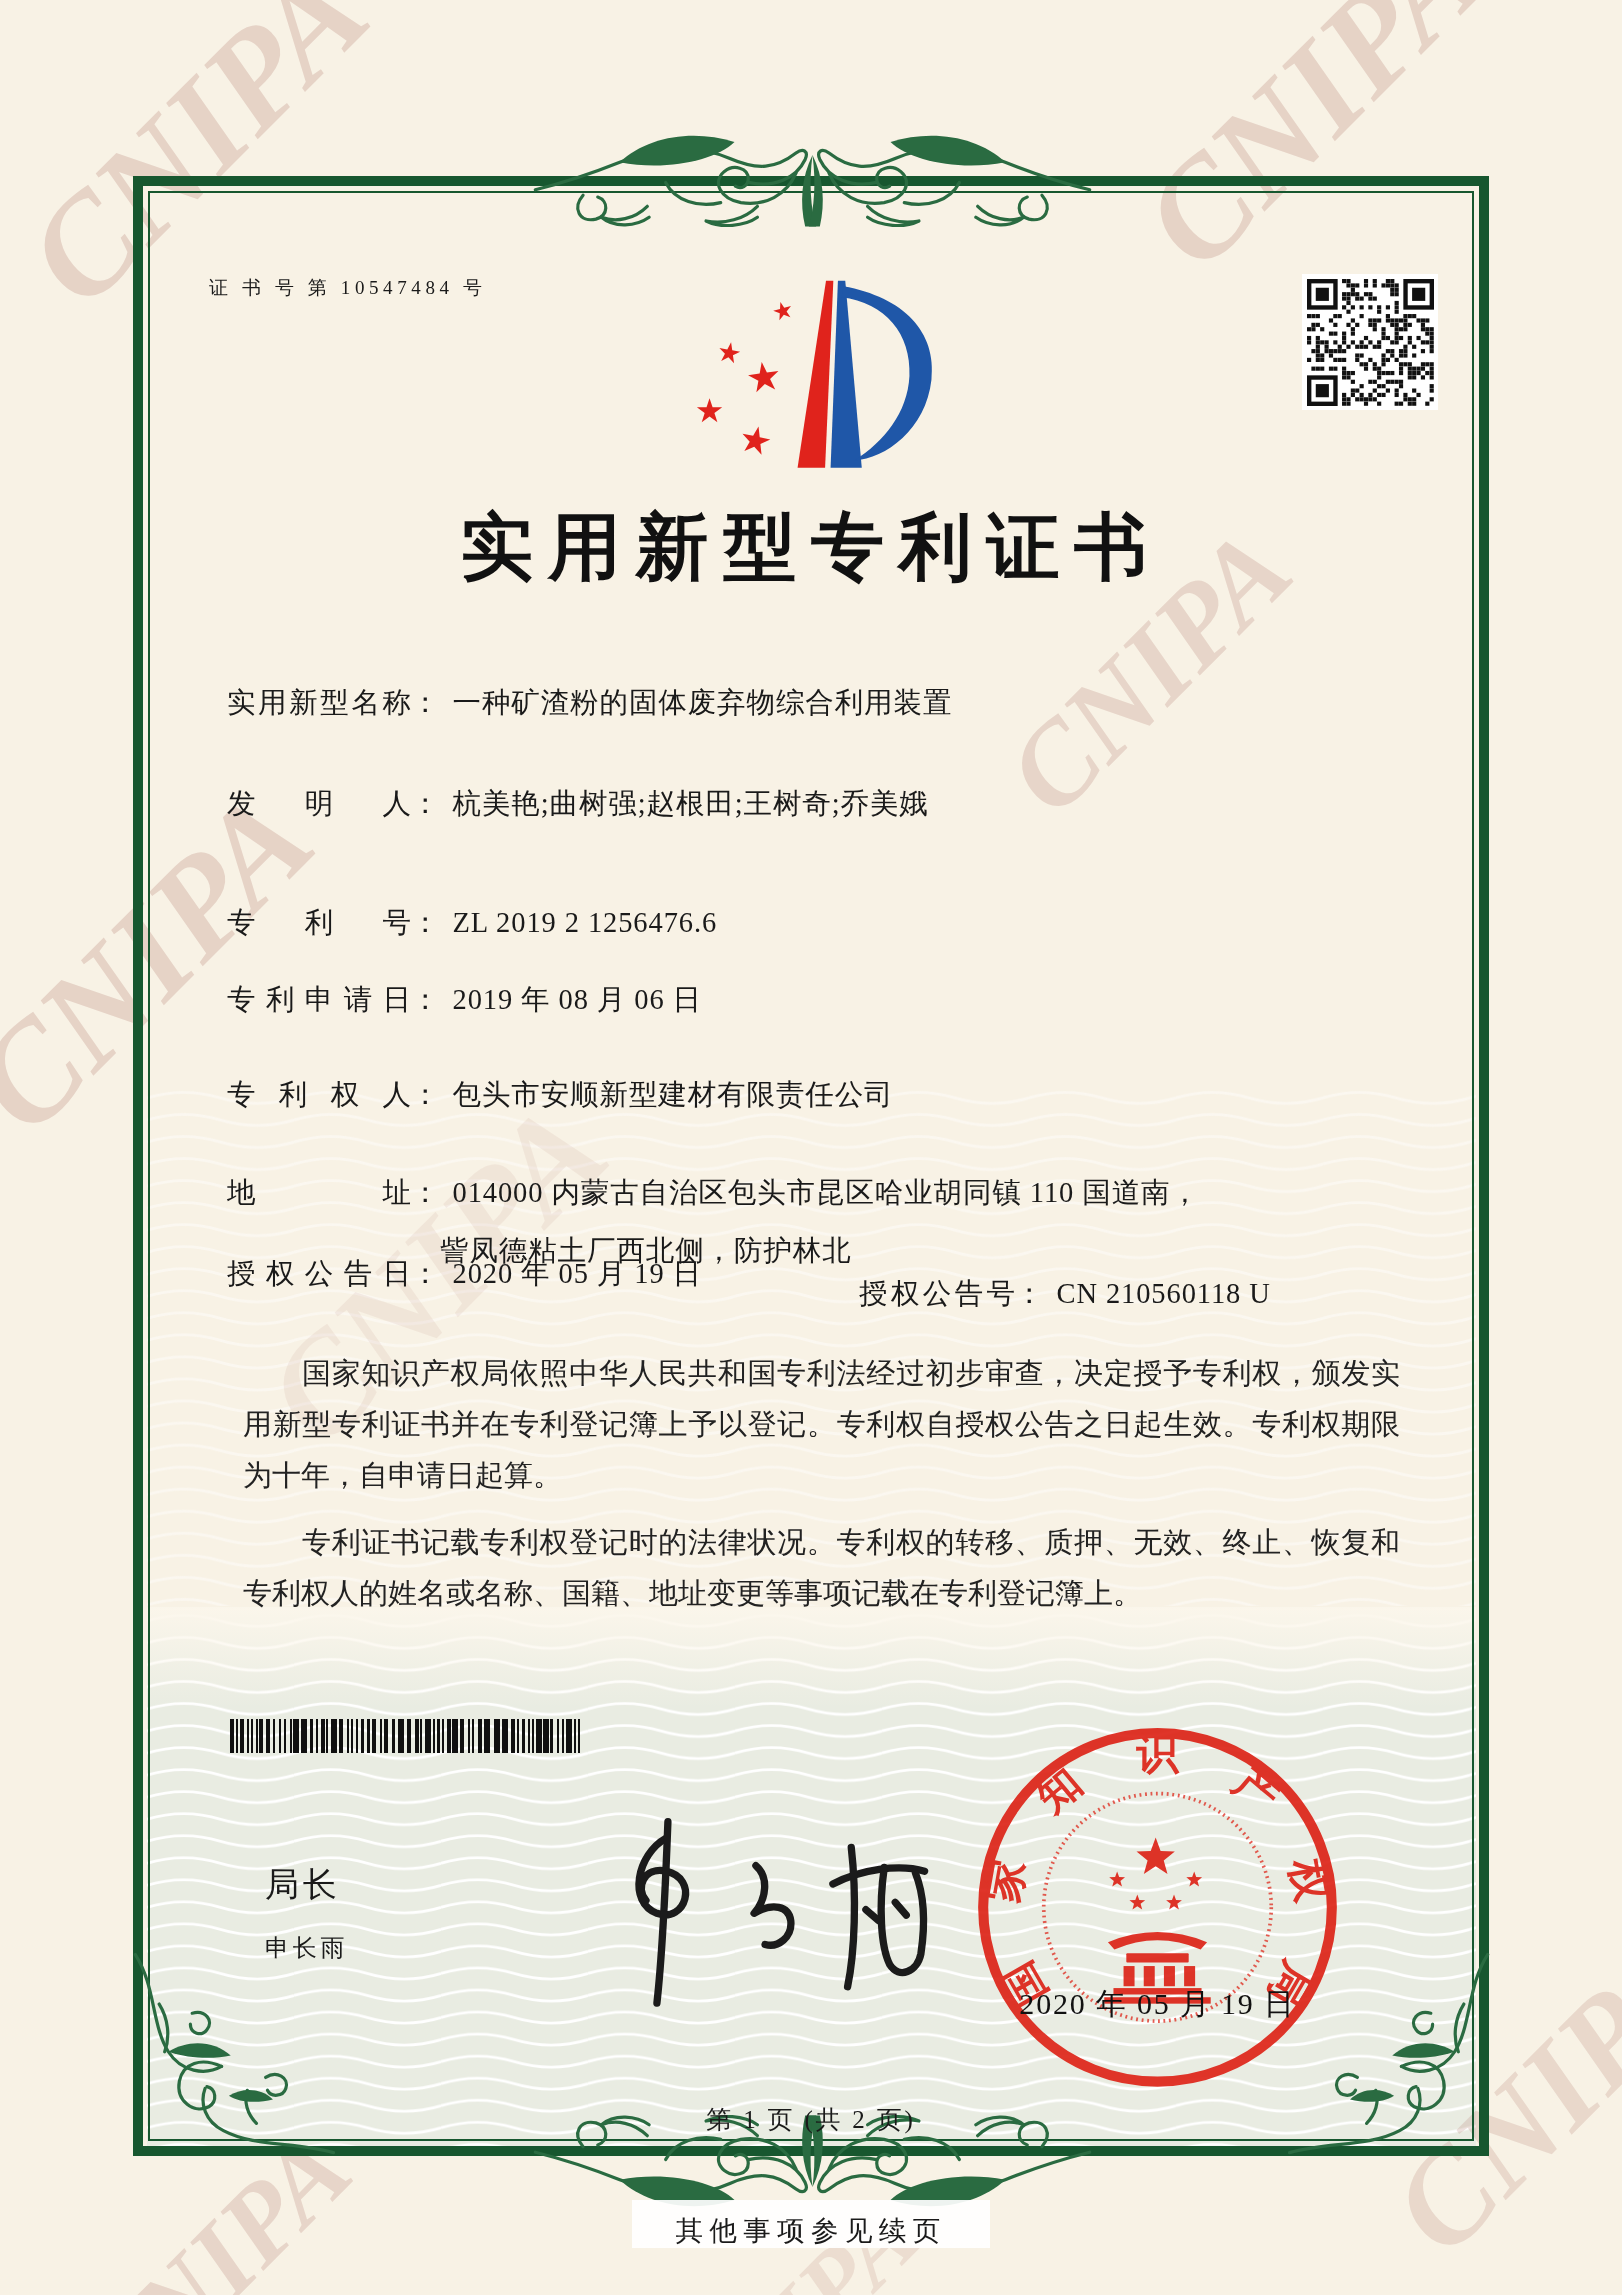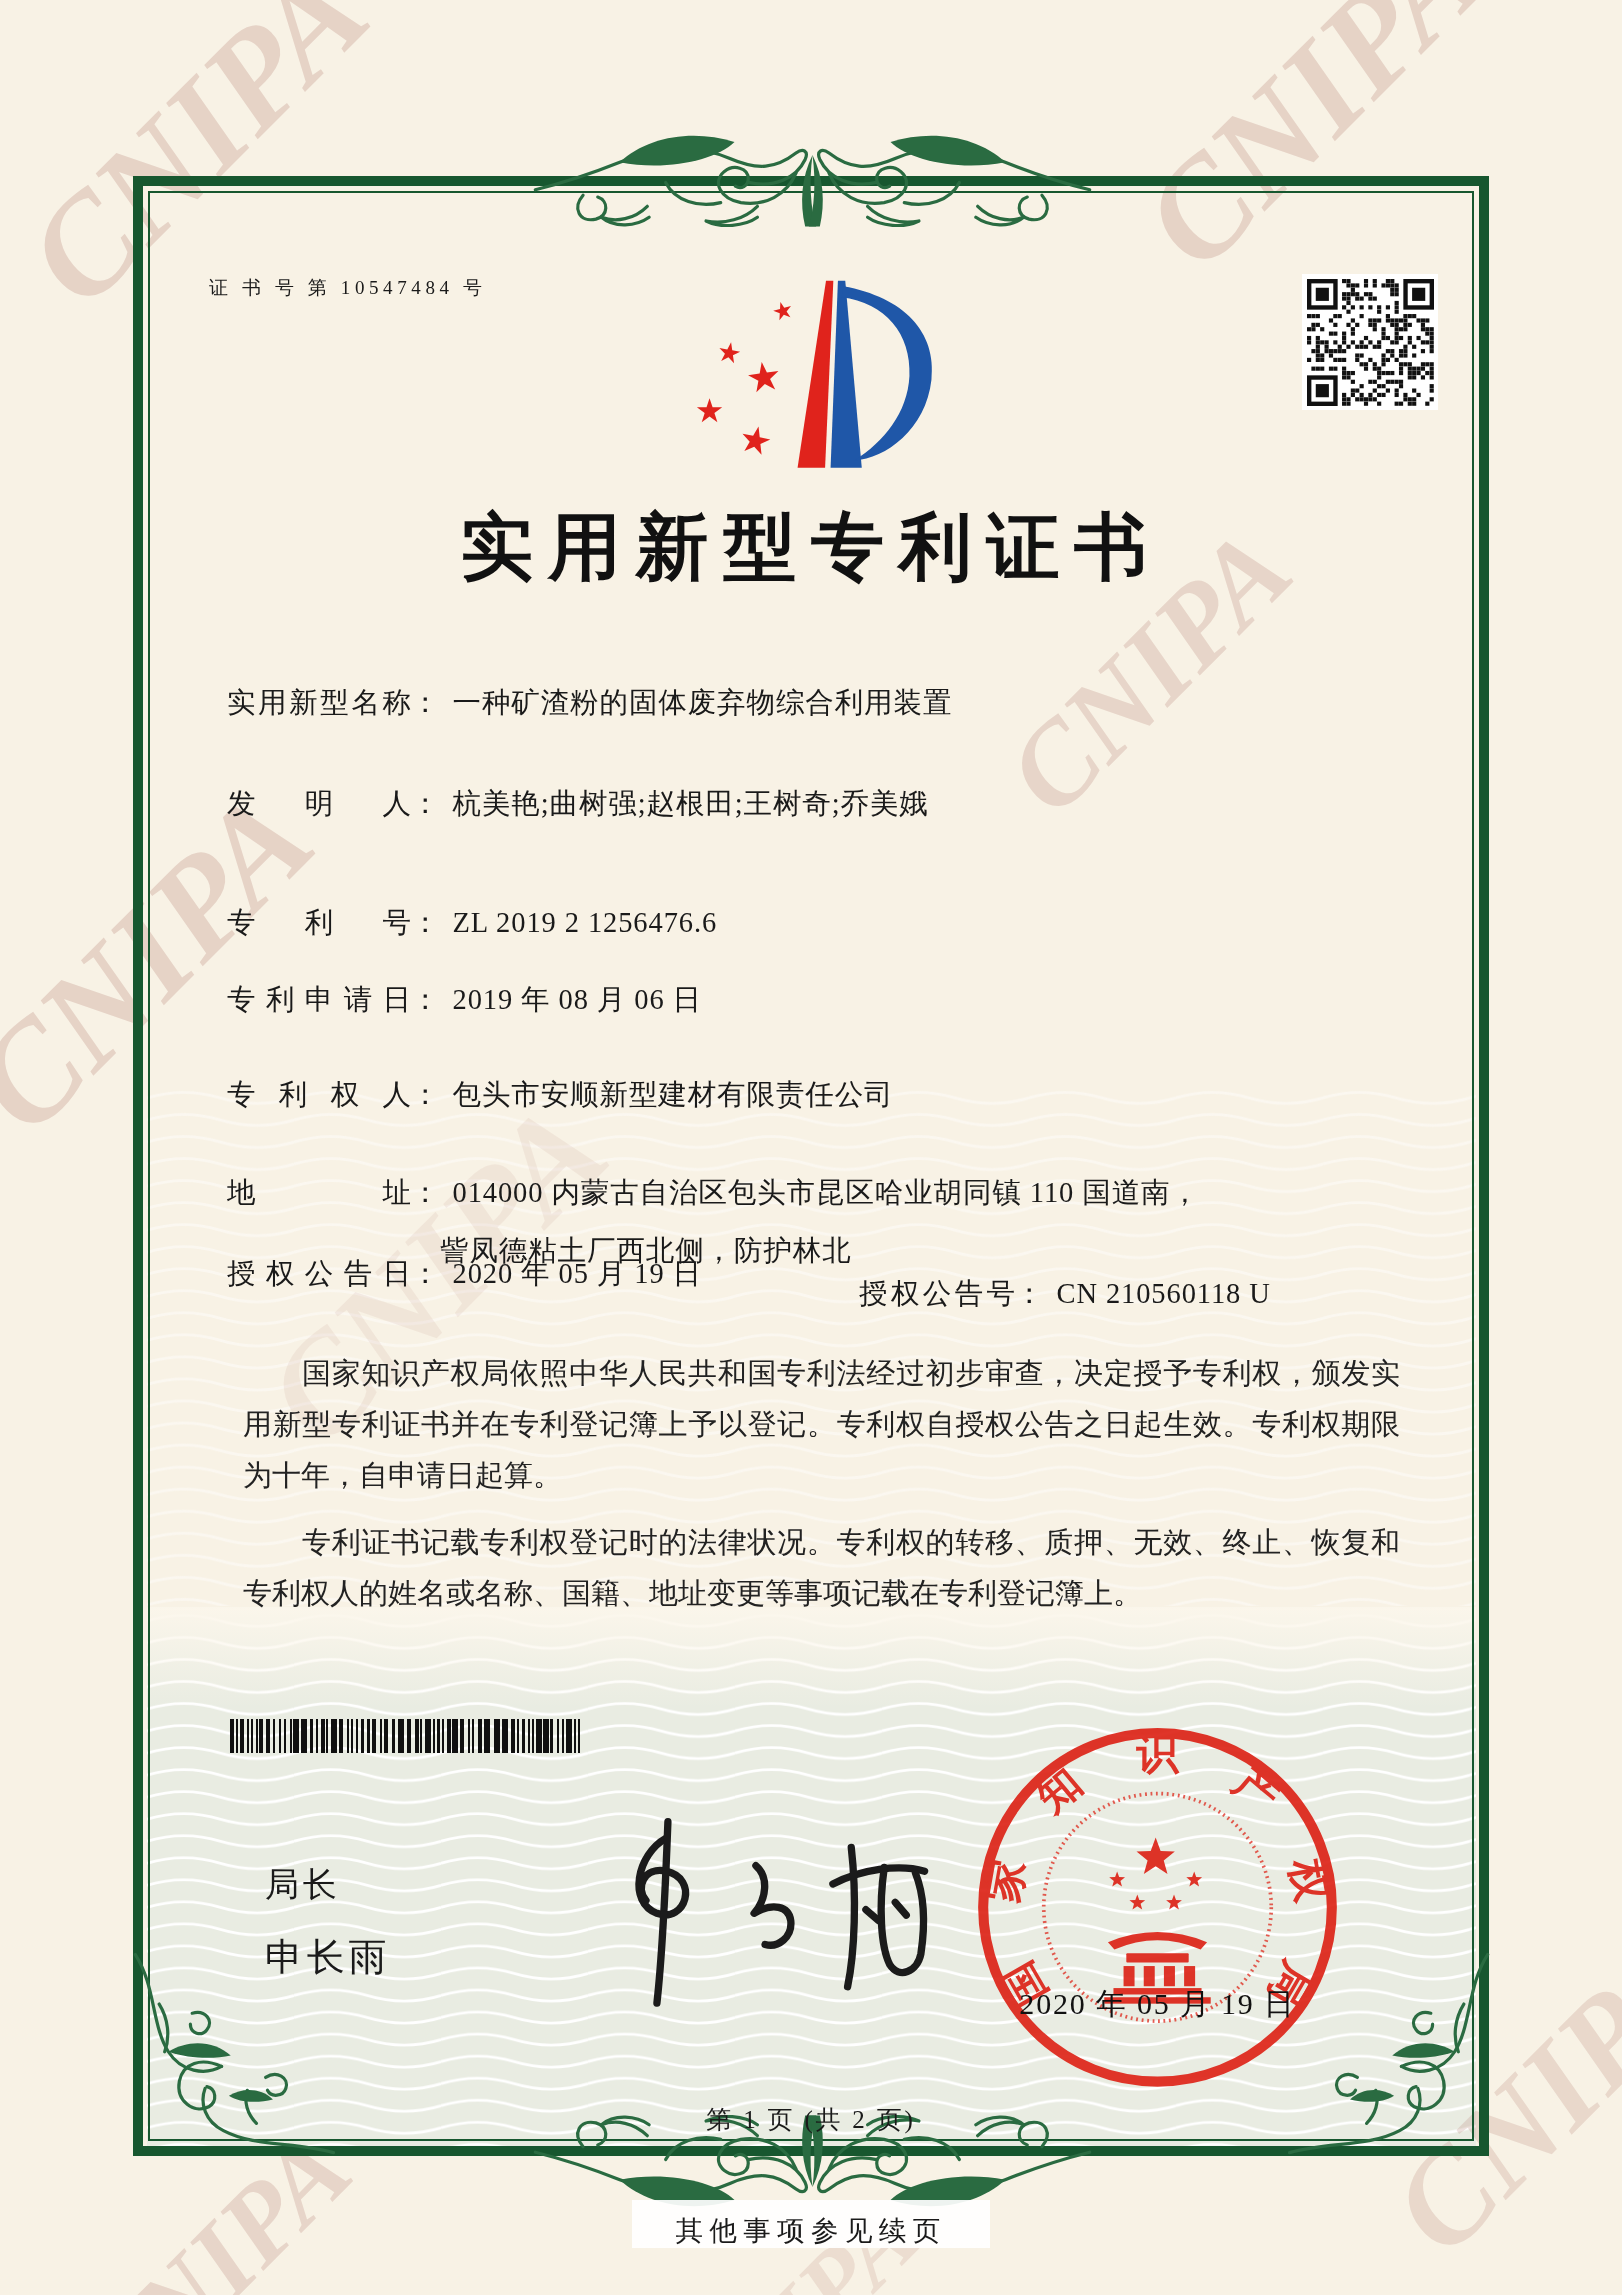--- a/index.html
+++ b/index.html
@@ -43,21 +43,21 @@
 
   .paras{position:absolute;left:227px;top:1332px;width:1189px;font-size:29px;line-height:51px;
          text-align:justify;color:#222;}
   .paras p{margin:16px;text-indent:59px;}
 
   .barcode{position:absolute;left:230px;top:1719px;width:360px;height:34px;}
   .barcode i{position:absolute;top:0;height:34px;background:#101010;display:block;}
 
   .director-label{position:absolute;left:265px;top:1862px;font-size:34px;letter-spacing:3.7px;
                   font-family:Liberation Sans, sans-serif;}
-  .director-name{position:absolute;left:265px;top:1932px;font-size:38px;letter-spacing:3.7px;
+  .director-name{position:absolute;left:265px;top:1932px;font-size:24px;letter-spacing:3.7px;
                  font-family:"Liberation Sans","DejaVu Sans",sans-serif;}
 
   .sig{position:absolute;left:528px;top:1807px;z-index:4;}
 
   .seal{position:absolute;left:974px;top:1722px;z-index:4;}
   .seal-date{position:absolute;left:985px;top:1984px;width:345px;text-align:center;z-index:5;
              font-size:30px;letter-spacing:1.8px;color:#111;}
 
   .page-footer{position:absolute;left:133px;top:2103px;width:1356px;text-align:center;
                font-size:25px;letter-spacing:2.8px;}

